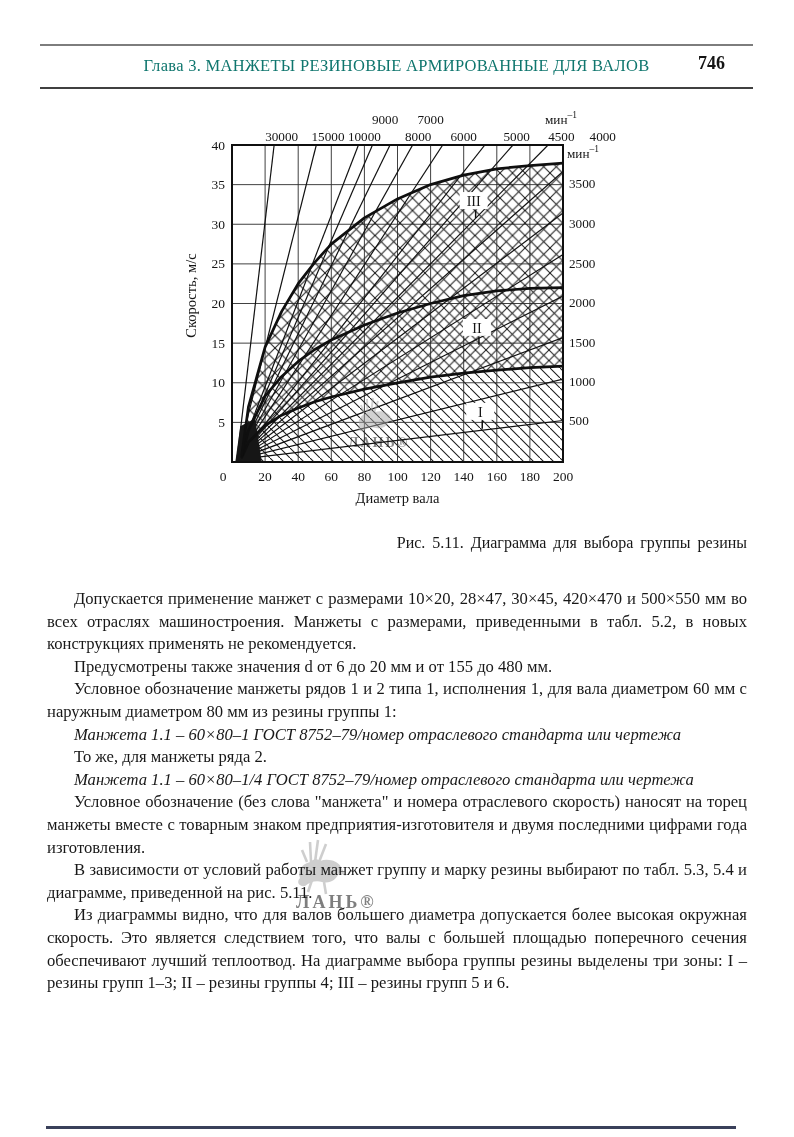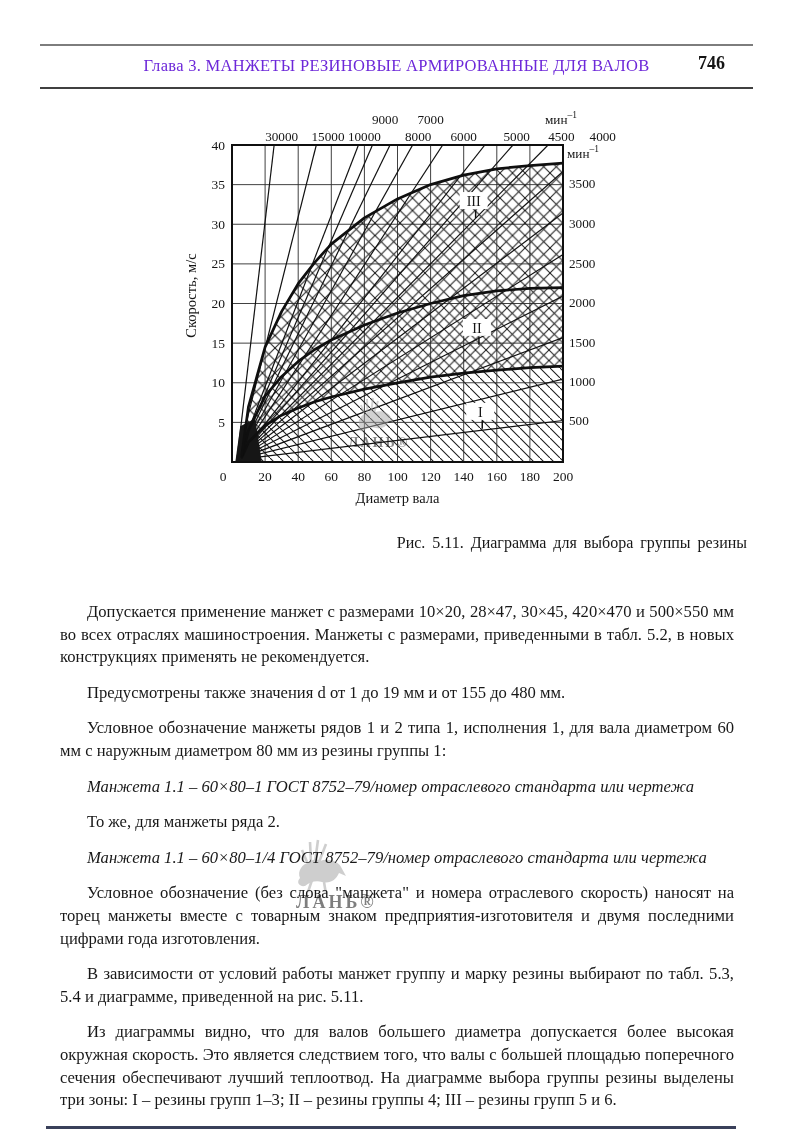--- a/index.html
+++ b/index.html
@@ -3,28 +3,28 @@
 <meta charset="utf-8">
 <style>
   html,body{margin:0;padding:0;background:#ffffff;}
   .page{position:relative;width:794px;height:1137px;background:#fff;overflow:hidden;
         font-family:"Liberation Serif",serif;color:#181818;}
   .rule{position:absolute;}
   .rule-top{left:40px;top:44px;width:713px;height:2px;background:#7d7d7d;}
   .rule-head{left:40px;top:87px;width:713px;height:2px;background:#404040;}
   .rule-bottom{left:46px;top:1126px;width:690px;height:3px;background:#39405a;}
   .header-title{position:absolute;top:56px;left:40px;width:713px;text-align:center;
-        font-size:16.5px;letter-spacing:.3px;color:#6d28d9;}
+        font-size:16.5px;letter-spacing:.3px;color:#0f766e;}
   .pagenum{position:absolute;top:53px;right:69px;font-size:18px;font-weight:bold;color:#141414;}
   .chart-wrap{position:absolute;left:150px;top:98px;width:500px;height:412px;z-index:2;}
   .caption{position:absolute;top:534px;left:47px;width:700px;text-align:right;
         font-weight:normal;font-size:16px;word-spacing:3px;z-index:2;}
   .textcol{position:absolute;top:588px;left:47px;width:700px;font-size:16.6px;
         line-height:22.6px;text-align:justify;z-index:3;}
-  .textcol p{margin:13px;text-indent:27px;}
+  .textcol p{margin:0;text-indent:27px;}
   .textcol p.italic{font-style:italic;}
   .wm-text{position:absolute;left:286px;top:832px;z-index:1;opacity:.55;}
   svg text{font-family:"Liberation Serif",serif;fill:#161616;}
 </style>
 </head>
 <body>
 
 <div class="page">
 
   <div class="rule rule-top"></div>
@@ -156,21 +156,21 @@
         <text x="417" y="60" font-size="13.2">мин<tspan dy="-6" font-size="9.5">–1</tspan></text>
         <text x="247.5" y="405" text-anchor="middle" font-size="14.5">Диаметр вала</text>
         <text transform="translate(46,197.575) rotate(-90)" text-anchor="middle" font-size="14.5">Скорость, м/с</text>
       </svg>
   </div>
 
   <div class="caption">Рис. 5.11. Диаграмма для выбора группы резины</div>
 
   <div class="textcol" id="body-text">
       <p>Допускается применение манжет с размерами 10×20, 28×47, 30×45, 420×470 и 500×550 мм во всех отраслях машиностроения. Манжеты с размерами, приведенными в табл. 5.2, в новых конструкциях применять не рекомендуется.</p>
-      <p>Предусмотрены также значения d от 1 до 19 мм и от 155 до 480 мм.</p>
+      <p>Предусмотрены также значения d от 6 до 20 мм и от 155 до 480 мм.</p>
       <p>Условное обозначение манжеты рядов 1 и 2 типа 1, исполнения 1, для вала диаметром 60 мм с наружным диаметром 80 мм из резины группы 1:</p>
       <p class="italic">Манжета 1.1 – 60×80–1 ГОСТ 8752–79/номер отраслевого стандарта или чертежа</p>
       <p>То же, для манжеты ряда 2.</p>
       <p class="italic">Манжета 1.1 – 60×80–1/4 ГОСТ 8752–79/номер отраслевого стандарта или чертежа</p>
       <p>Условное обозначение (без слова "манжета" и номера отраслевого скорость) наносят на торец манжеты вместе с товарным знаком предприятия-изготовителя и двумя последними цифрами года изготовления.</p>
       <p>В зависимости от условий работы манжет группу и марку резины выбирают по табл. 5.3, 5.4 и диаграмме, приведенной на рис. 5.11.</p>
       <p>Из диаграммы видно, что для валов большего диаметра допускается более высокая окружная скорость. Это является следствием того, что валы с большей площадью поперечного сечения обеспечивают лучший теплоотвод. На диаграмме выбора группы резины выделены три зоны: I – резины групп 1–3; II – резины группы 4; III – резины групп 5 и 6.</p>
     </div>
 
   <div class="rule rule-bottom"></div>

